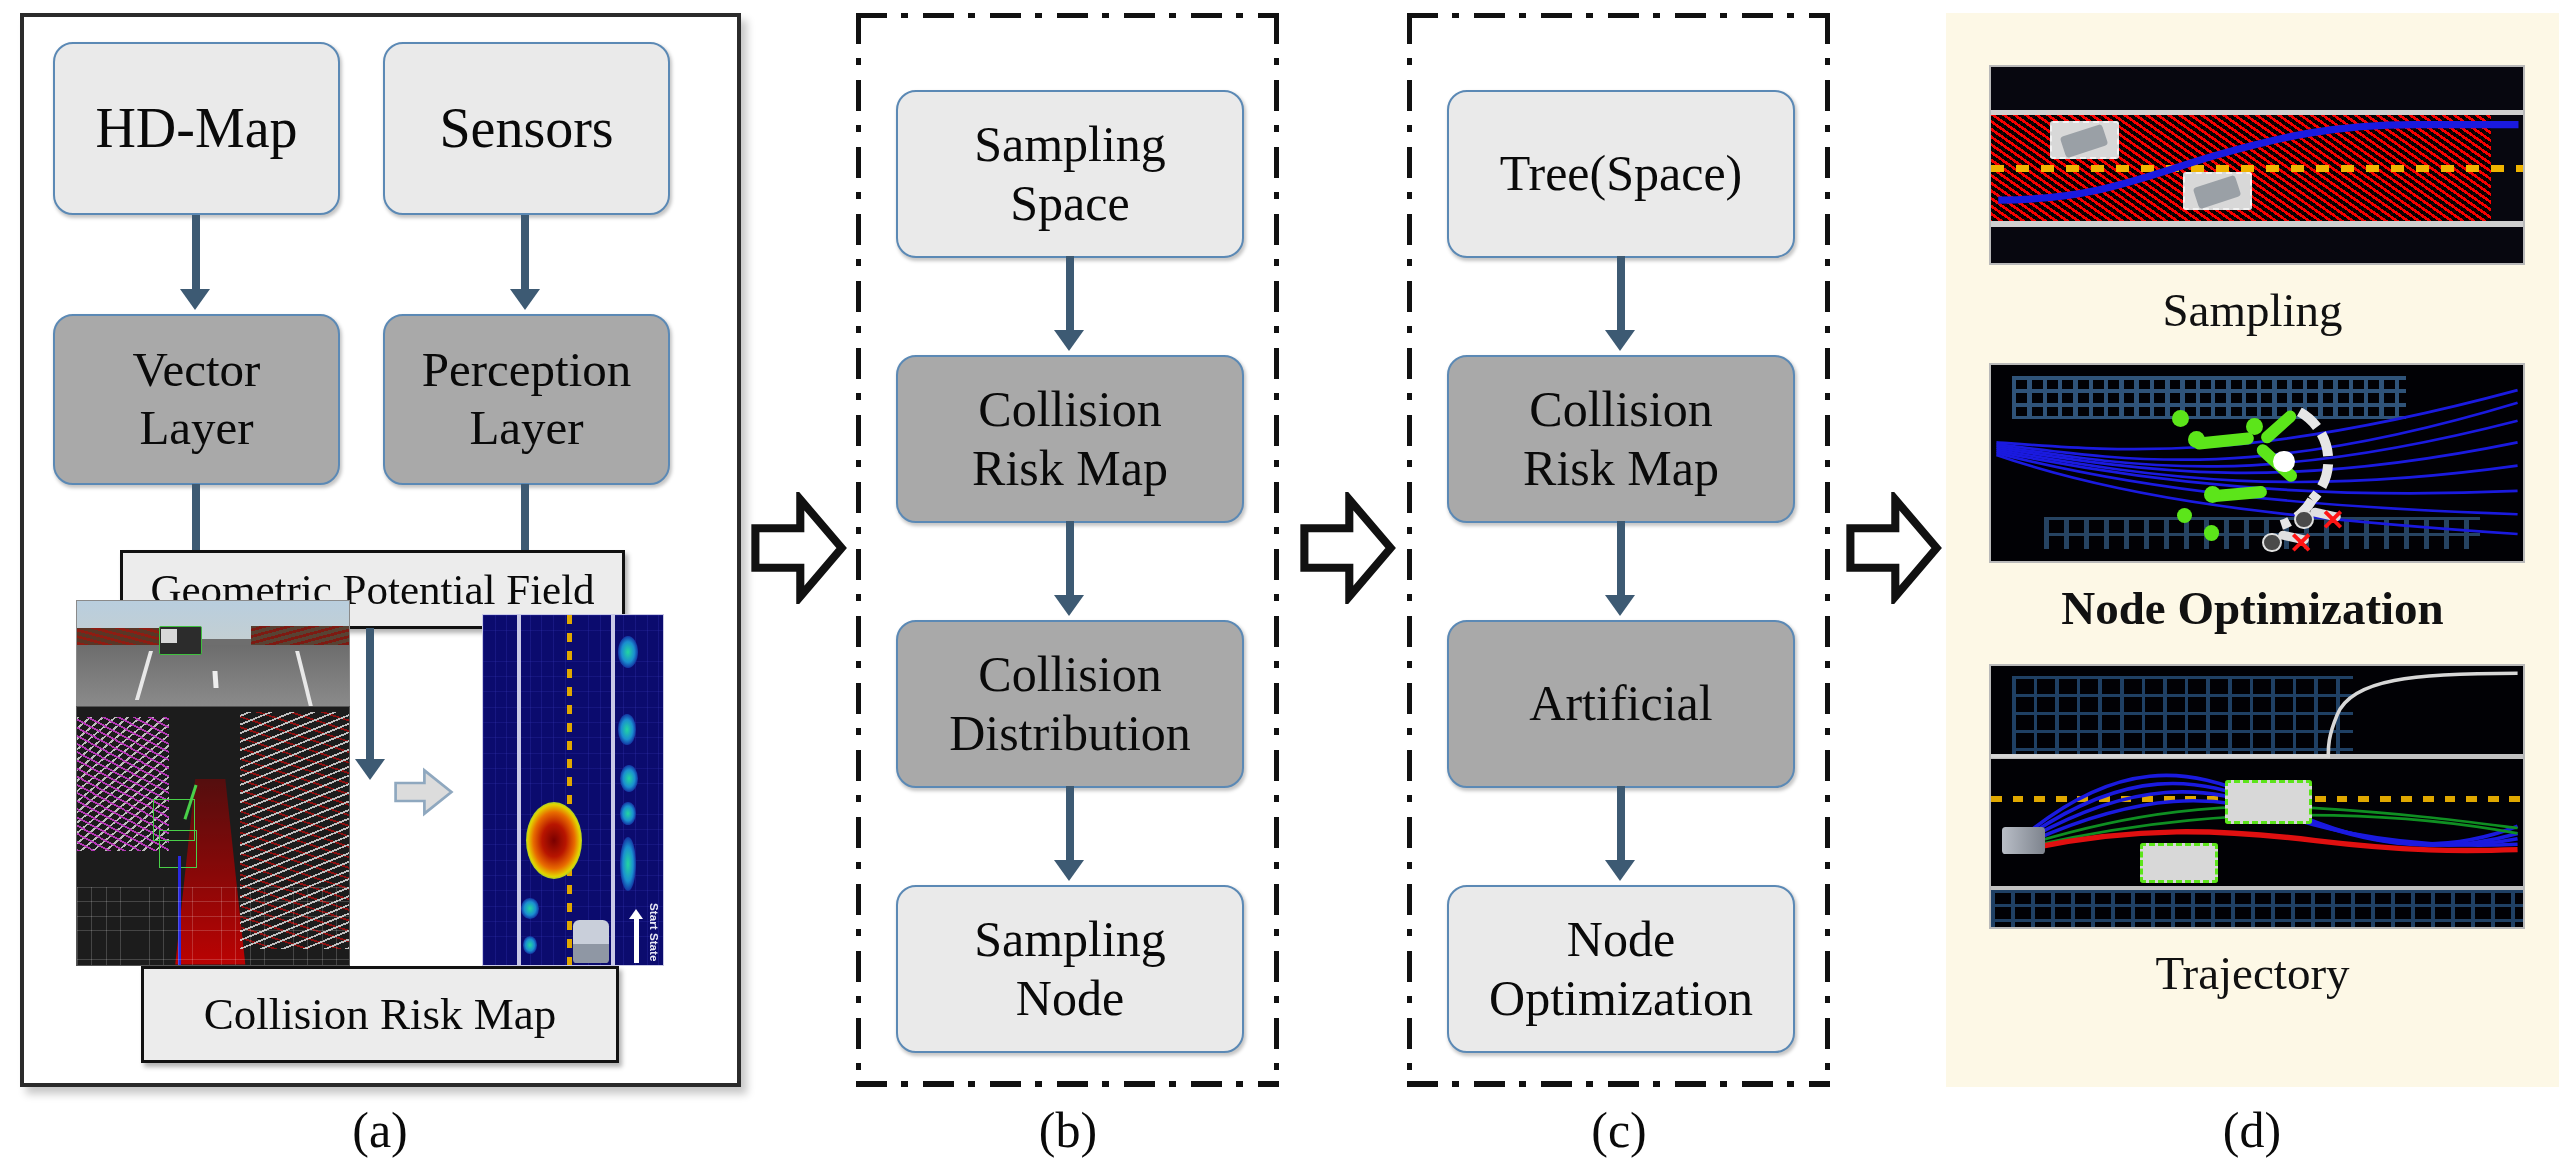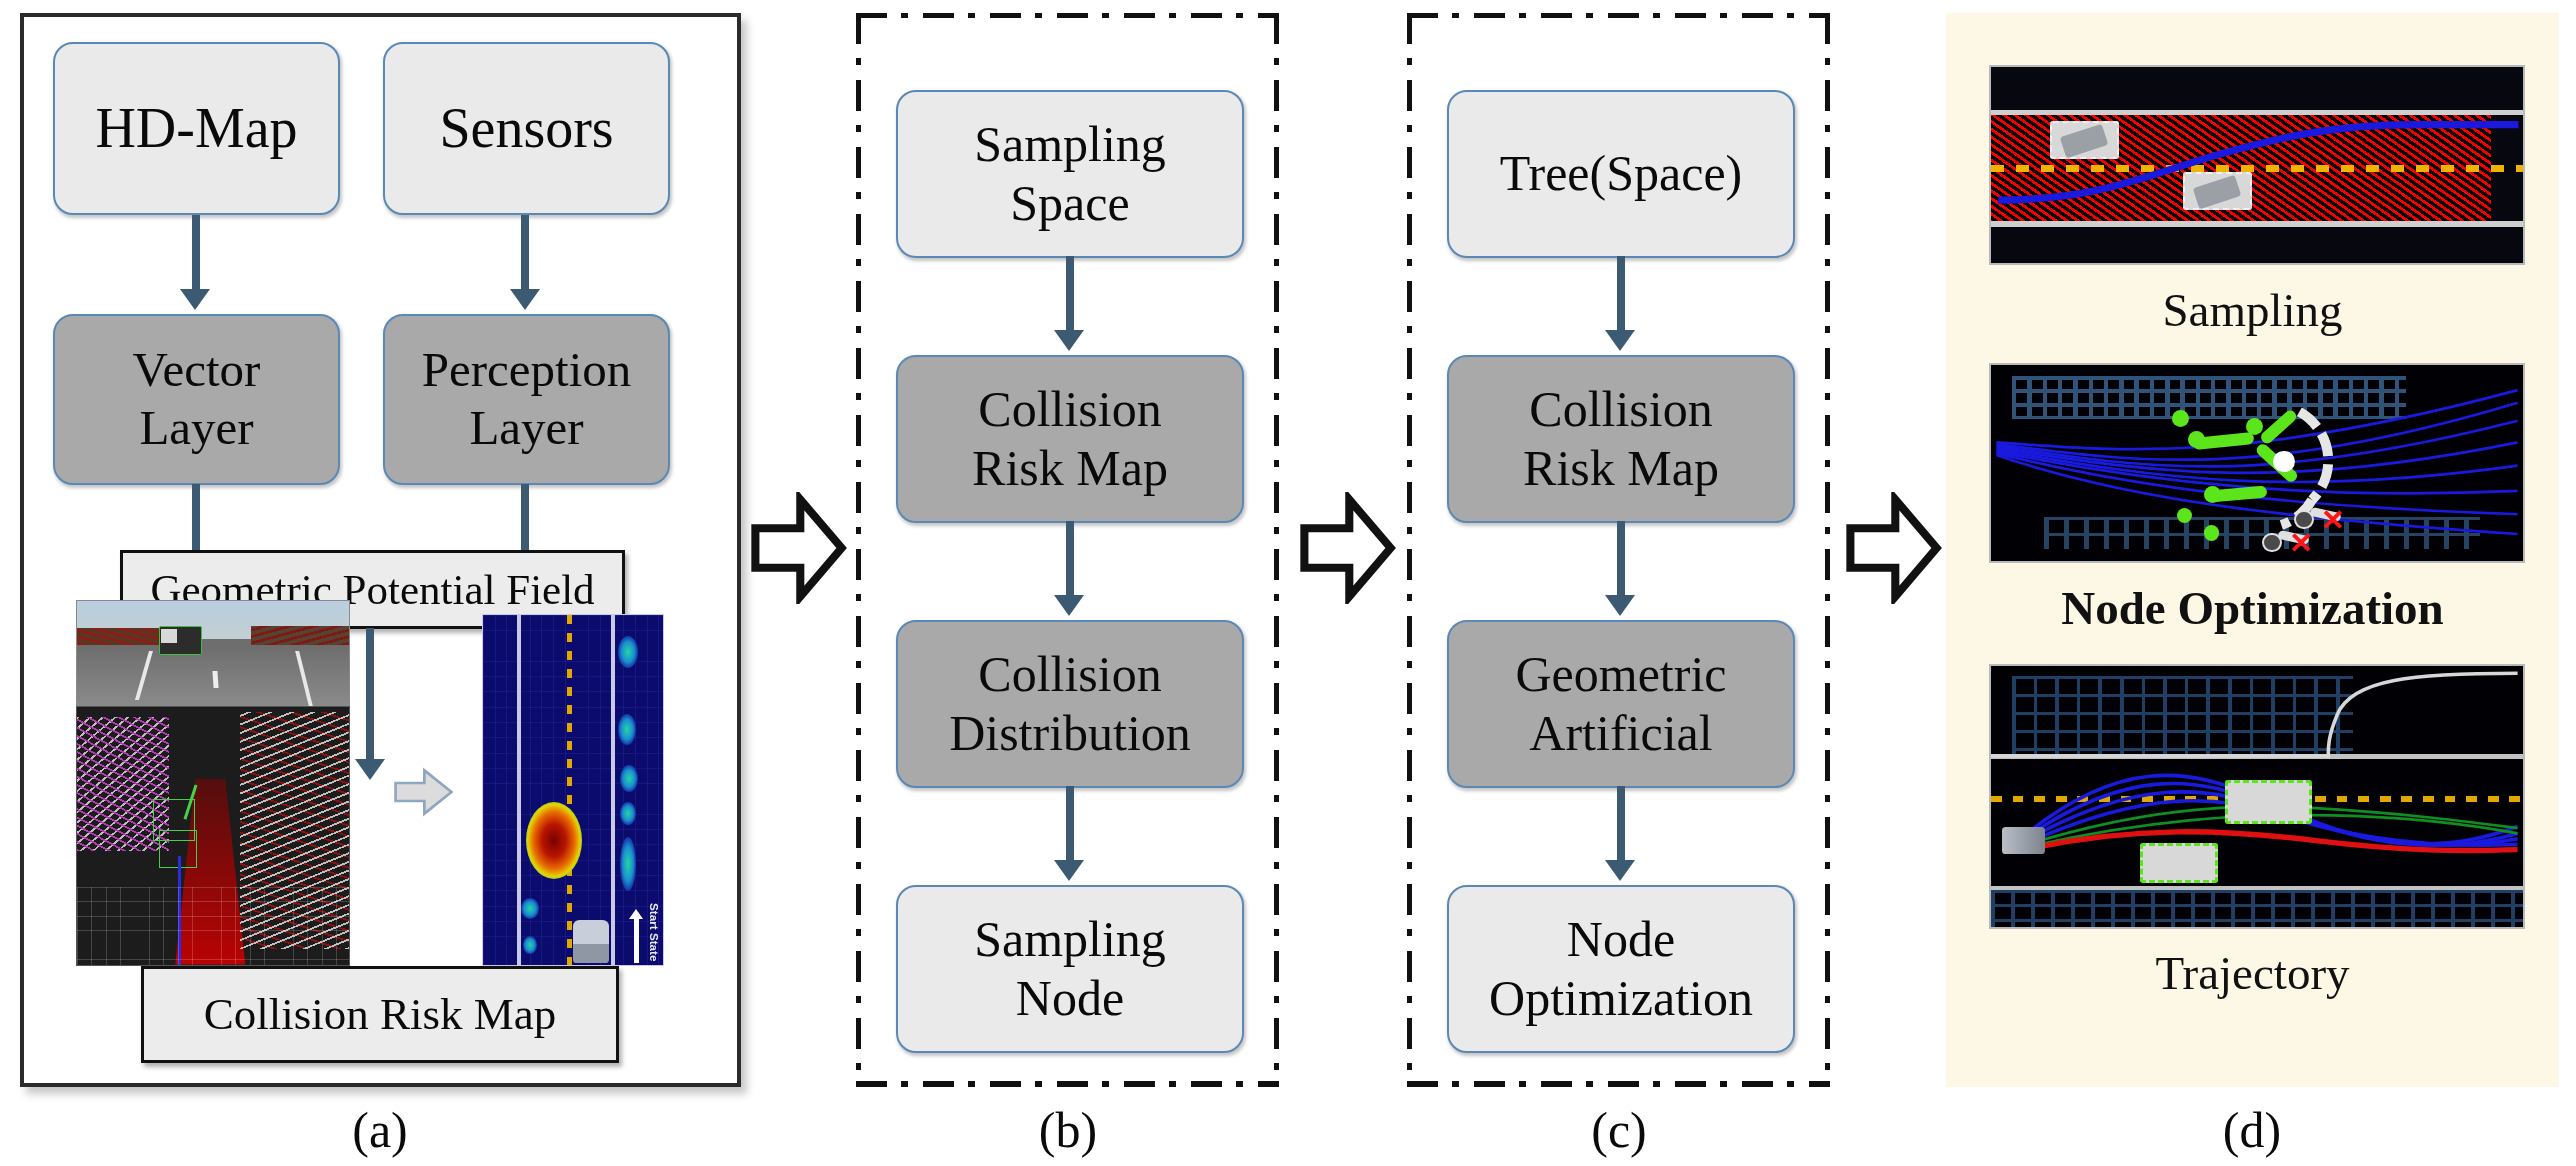--- a/index.html
+++ b/index.html
@@ -379,21 +379,20 @@
 
   <div class="fbox dark" style="left:40px; top:342px; width:348px; height:168px; font-size:50px; flex-direction:column;">
     <span>Collision</span>
     <span>Risk Map</span>
   </div>
 
   <div class="vline" style="left:210px; top:508px; height:77px;"></div>
   <div class="varrow" style="left:198px; top:582px;"></div>
 
   <div class="fbox dark" style="left:40px; top:607px; width:348px; height:168px; font-size:50px; flex-direction:column;">
-    <span>Geometric</span>
     <span>Artificial</span>
   </div>
 
   <div class="vline" style="left:210px; top:773px; height:77px;"></div>
   <div class="varrow" style="left:198px; top:847px;"></div>
 
   <div class="fbox light" style="left:40px; top:872px; width:348px; height:168px; font-size:50px; flex-direction:column;">
     <span>Node</span>
     <span>Optimization</span>
   </div>

